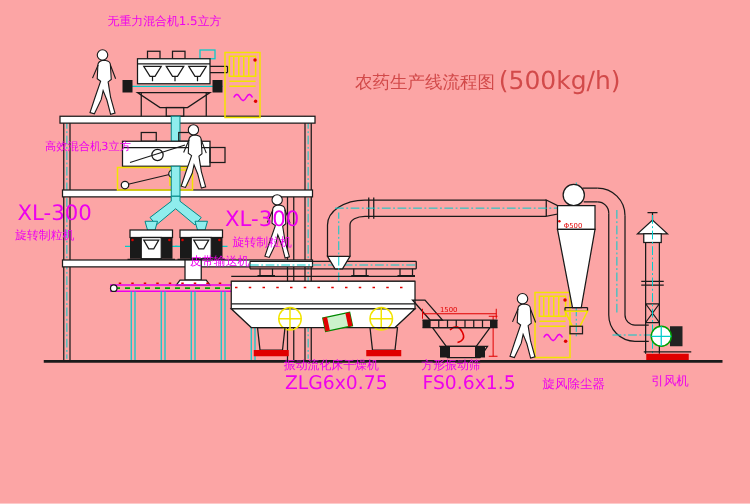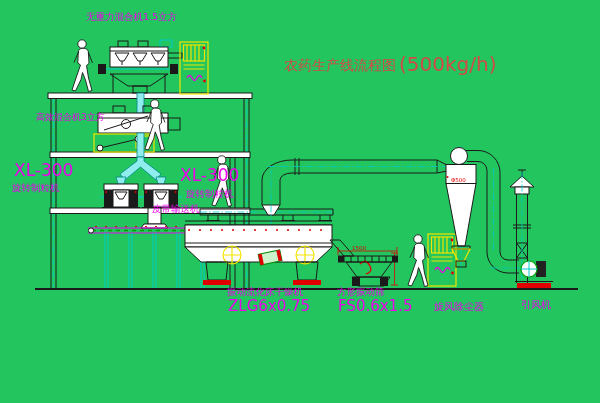--- a/index.html
+++ b/index.html
@@ -1,16 +1,16 @@
 <!DOCTYPE html>
 <html><head>
 <meta charset="utf-8">
 <style>
   html,body{margin:0;padding:0;background:#fff;}
-  #stage{position:relative;width:600px;height:403px;background:#22c55e;overflow:hidden;
+  #stage{position:relative;width:600px;height:403px;background:#fca5a5;overflow:hidden;
          font-family:"DejaVu Sans", sans-serif;}
   svg{position:absolute;left:0;top:0;}
   text{font-family:"DejaVu Sans", sans-serif;}
   .mag{fill:#ee00ee;}
   .red{fill:#e00000;}
   .ttl{fill:#d24a4a;}
   .ln{stroke:#1a1a1a;stroke-width:1;fill:none;}
   .lnw{stroke:#1a1a1a;stroke-width:1;fill:#ffffff;}
   .cy{stroke:#00cccc;stroke-width:1;fill:none;}
   .cyd{stroke:#00cccc;stroke-width:0.8;fill:none;stroke-dasharray:7 2 1.5 2;}

